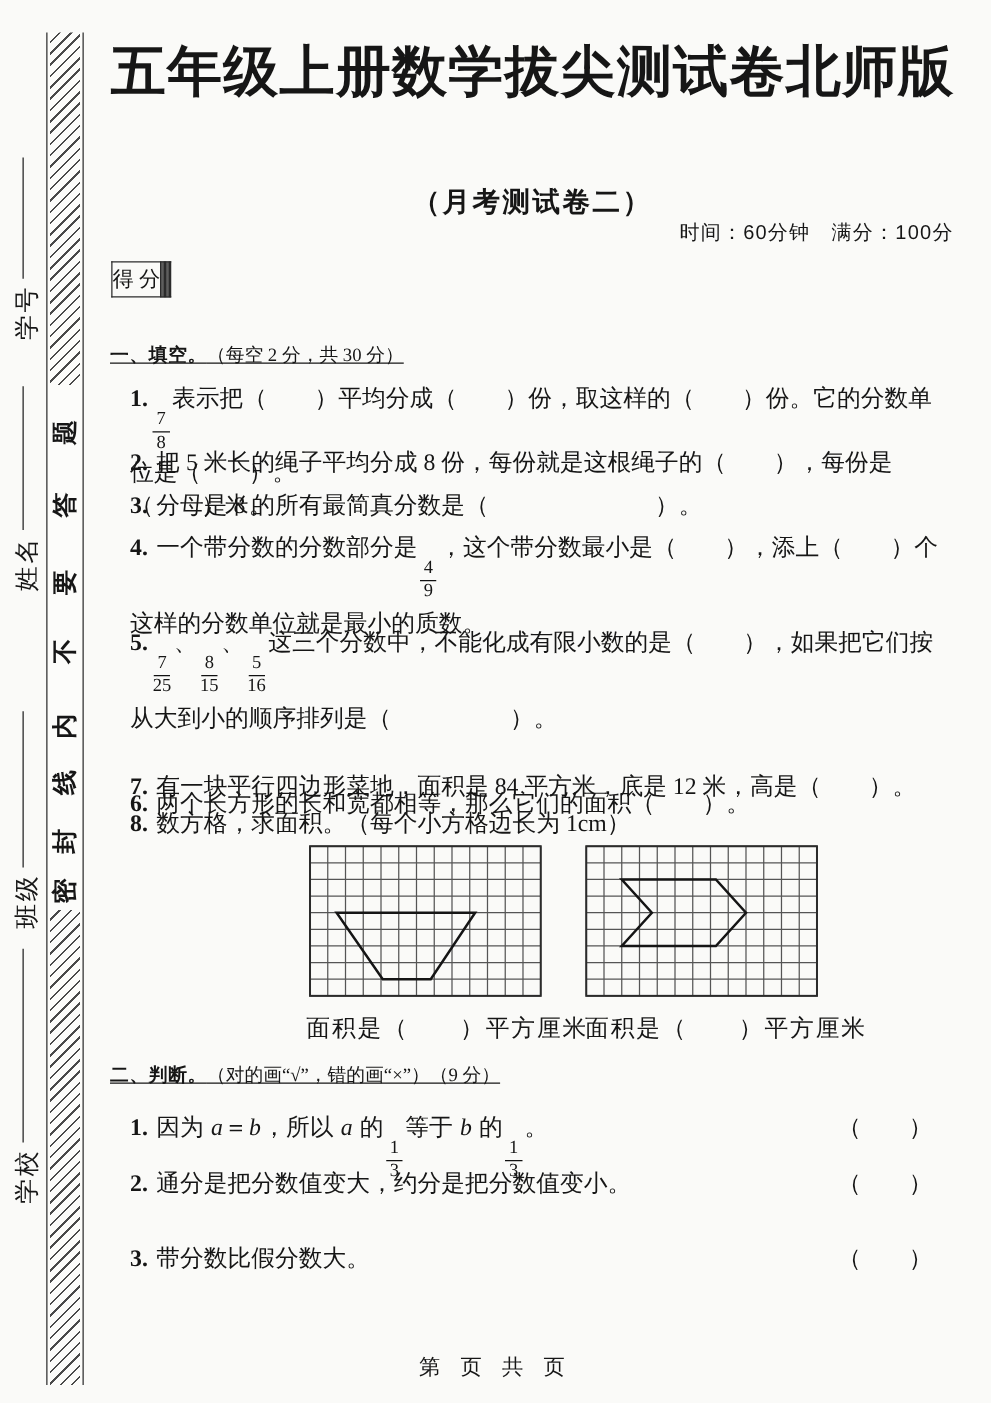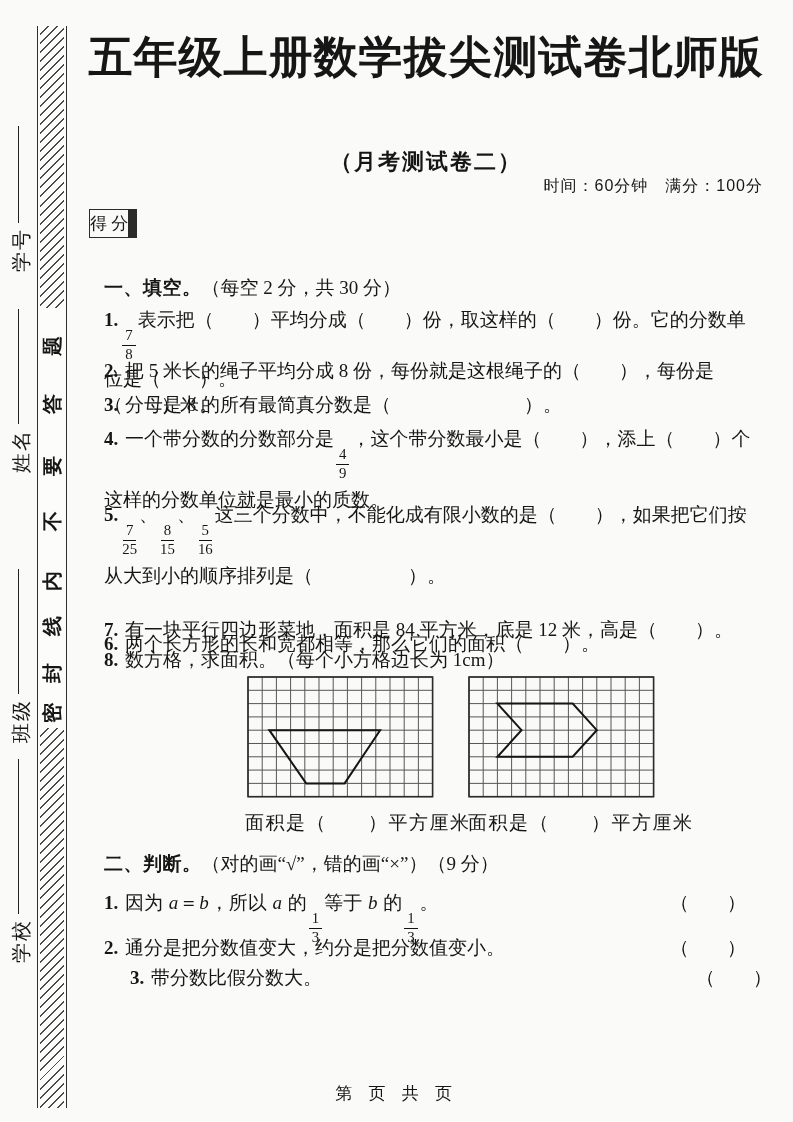--- a/index.html
+++ b/index.html
@@ -48,21 +48,21 @@
     font-family:"Liberation Sans","DejaVu Sans",sans-serif;
     font-size:16px;font-weight:500;letter-spacing:1px;
   }
   
   table.score{left:89px;top:209px;position:absolute;border-collapse:collapse;table-layout:fixed;}
   table.score td{
     border:1.7px solid #2b2b2b;height:27px;text-align:center;vertical-align:middle;
     font-size:17px;padding:0;
   }
   
-  .sec-head{left:104px;width:672px;font-size:19px;}
+  .sec-head{left:88px;width:672px;font-size:15px;text-decoration:underline;}
   .sec-head b{letter-spacing:0.5px;}
   .q{left:104px;width:658px;font-size:19px;line-height:34px;}
   .q b{margin-right:2px;}
   .q i, .ans-line i{font-style:italic;font-family:"Liberation Serif",serif;padding:0 1px;}
   .frac{
     display:inline-flex;flex-direction:column;align-items:center;
     vertical-align:-0.95em;line-height:1.05;font-size:0.78em;margin:0 2px;
   }
   .frac .fn{border-bottom:1.3px solid #111;padding:0 3px 1px;}
   .frac .fd{padding-top:1px;}
@@ -186,18 +186,18 @@
       </span><span>等于 </span><i>b</i><span> 的</span><span class="frac">
         <span class="fn">1</span>
         <span class="fd">3</span>
       </span><span>。</span></span>
   <span class="ans">（　　）</span>
 </div>
 <div class="abs q ans-row" style="top:931px;width:642px;">
   <span class="qtext"><b>2.</b><span> 通分是把分数值变大，约分是把分数值变小。</span></span>
   <span class="ans">（　　）</span>
 </div>
-<div class="abs q ans-row" style="top:961px;width:642px;margin-left:26px;">
+<div class="abs q ans-row" style="top:991px;width:642px;">
   <span class="qtext"><b>3.</b><span> 带分数比假分数大。</span></span>
   <span class="ans">（　　）</span>
 </div>
 
 <div class="abs footer">第 页 共 页</div>
 
 </body></html>

